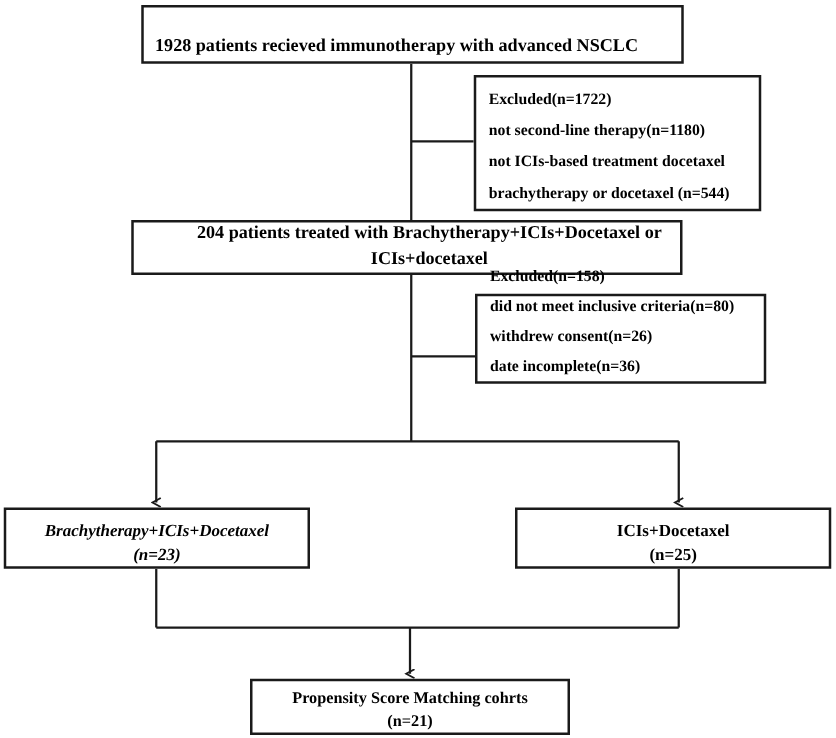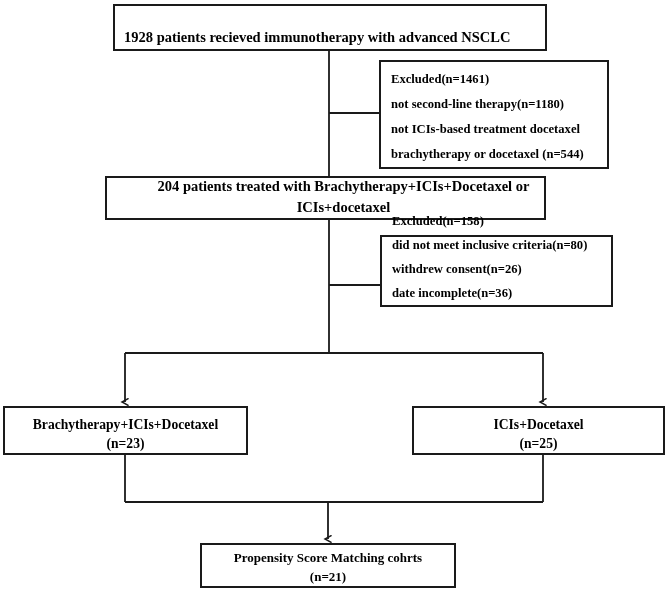--- a/index.html
+++ b/index.html
@@ -61,21 +61,21 @@
     left: 105px; top: 176px; width: 441px; height: 44px;
     font-size: 14.5px; line-height: 21px; padding-left: 36px;
   }
   #node-excluded-2 {
     left: 380px; top: 235px; width: 233px; height: 72px;
     font-size: 12.6px; line-height: 24px;
     padding-left: 10px;
   }
   #node-arm-brachy {
     left: 3px; top: 406px; width: 245px; height: 49px;
-    font-size: 13.6px; line-height: 19px;
+    font-size: 13.6px; line-height: 19px; font-style: italic;
   }
   #node-arm-ici {
     left: 412px; top: 406px; width: 253px; height: 49px;
     font-size: 13.6px; line-height: 19px;
   }
   #node-psm {
     left: 200px; top: 543px; width: 256px; height: 45px;
     font-size: 13px; line-height: 19px;
   }
 </style>
@@ -111,21 +111,21 @@
       <path d="M125,502 L543,502"></path>
       <path d="M328,502 L328,539" marker-end="url(#arrowhead)"></path>
     </g>
   </svg>
 
   <div class="node-box node-left" id="node-enrolled">
     <span class="line">1928 patients recieved immunotherapy  with advanced NSCLC</span>
   </div>
 
   <div class="node-box node-left" id="node-excluded-1">
-    <span class="line">Excluded(n=1461)</span>
+    <span class="line">Excluded(n=1722)</span>
     <span class="line">not second-line therapy(n=1180)</span>
     <span class="line">not ICIs-based treatment docetaxel</span>
     <span class="line">brachytherapy or docetaxel  (n=544)</span>
   </div>
 
   <div class="node-box node-center" id="node-eligible">
     <span class="line">204 patients treated with Brachytherapy+ICIs+Docetaxel or</span>
     <span class="line">ICIs+docetaxel</span>
   </div>
 

